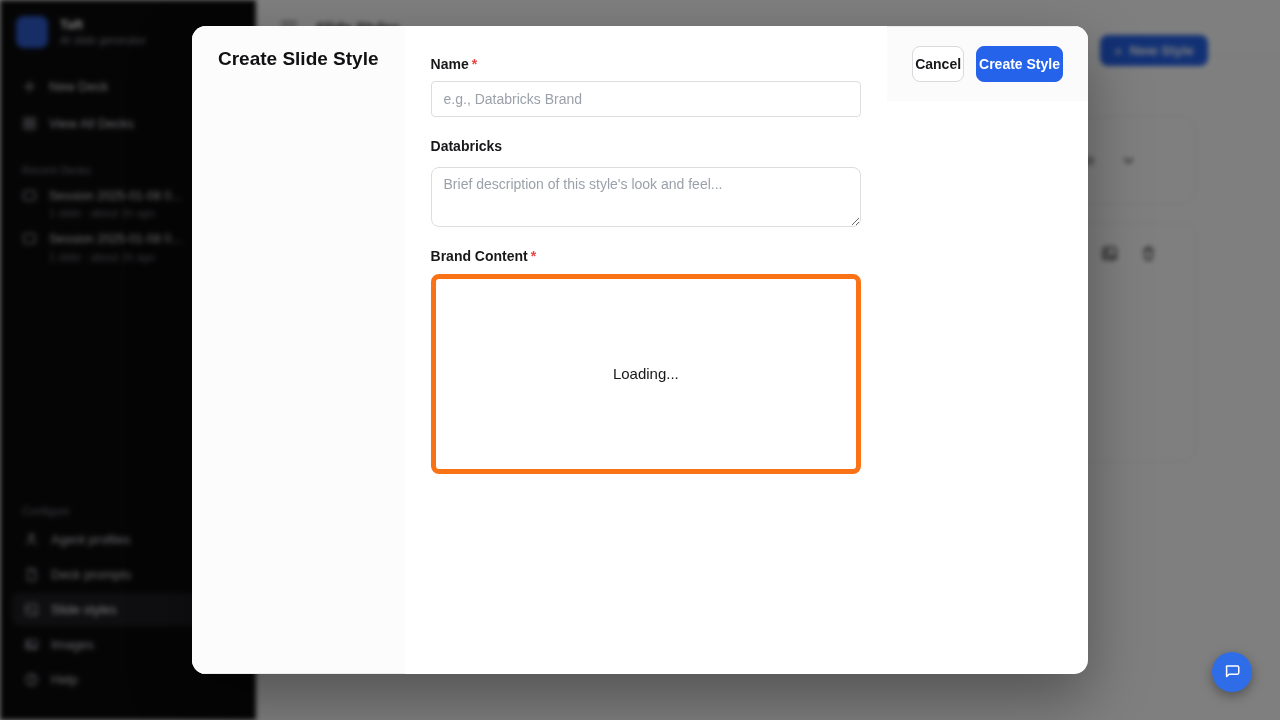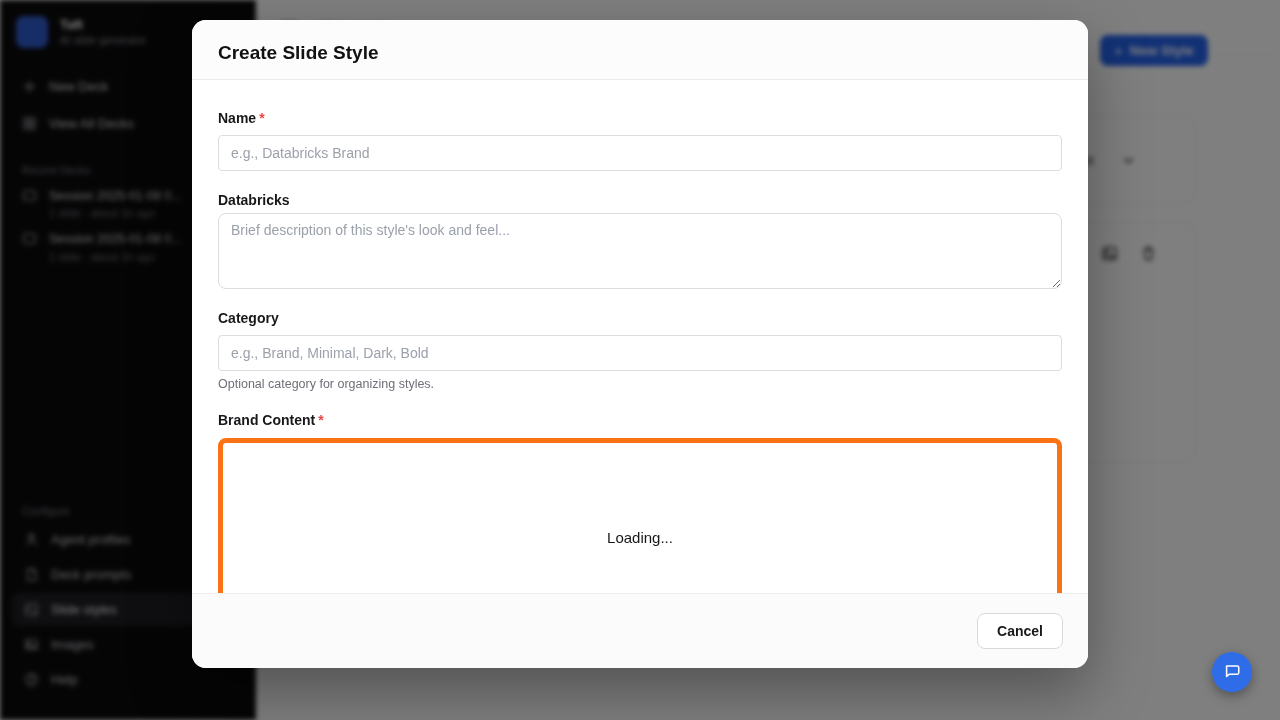--- a/index.html
+++ b/index.html
@@ -39,43 +39,43 @@
   .bg-card1 .dd{font-size:13.5px;color:#3f3f46;}
   .bg-card2{left:40px;top:222px;width:900px;height:240px;display:flex;align-items:flex-start;justify-content:flex-end;gap:22px;padding:22px 38px 0 0;color:#3f3f46;}
   .bg-ic{width:17px;height:17px;display:inline-flex;color:#3f3f46;}
   .bg-ic svg{width:100%;height:100%;}
   .dash{font-size:13px;color:#52525b;margin-right:6px;}
 
   
   .overlay{position:absolute;inset:0;background:rgba(0,0,0,0.5);}
 
   
-  .modal{position:absolute;left:192px;top:20px;width:896px;height:648px;background:#fff;border-radius:14px;
-         box-shadow:0 24px 60px rgba(0,0,0,.35);display:flex;flex-direction:column;overflow:hidden;}
+  .modal{position:absolute;left:192px;top:26px;width:896px;height:648px;background:#fff;border-radius:14px;
+         box-shadow:0 24px 60px rgba(0,0,0,.35);display:flex;flex-direction:row;overflow:hidden;}
   .modal-header{background:#fcfcfc;padding:21px 26px 14px;border-bottom:1px solid #ececef;}
   .modal-title{font-size:19px;font-weight:700;color:#111113;line-height:1.25;}
   .modal-sub{font-size:14px;color:#63636b;margin-top:7px;line-height:1.35;}
   .modal-body{flex:1;padding:24px 26px 0;overflow:hidden;background:#fff;}
   .fld-label{font-size:14px;font-weight:700;color:#18181b;line-height:1.3;}
   .req{color:#ef4444;font-weight:700;margin-left:3px;}
   .txt-input{display:block;width:100%;height:33px;margin-top:8px;border:1px solid #dcdce1;border-radius:4px;
              padding:17px 12px;font-size:14px;color:#18181b;background:#fff;outline:none;}
-  .txt-area{display:block;width:100%;height:76px;margin-top:4px;border:1px solid #dcdce1;border-radius:8px;
+  .txt-area{display:block;width:100%;height:60px;margin-top:12px;border:1px solid #dcdce1;border-radius:8px;
             padding:8px 12px;font-size:14px;color:#18181b;background:#fff;outline:none;resize:vertical;}
   .txt-input::placeholder,.txt-area::placeholder{color:#9ba1aa;}
   .helper{font-size:12.5px;color:#6f6f77;margin-top:6px;}
   .group{margin-top:20px;}
   .group.first{margin-top:5px;}
   .style-box{margin-top:8px;height:200px;border:5px solid #f97316;border-radius:8px;background:#fff;
              display:flex;align-items:center;justify-content:center;}
   .loading{font-size:15px;color:#18181b;}
   .modal-footer{height:75px;background:#fbfbfc;border-top:1px solid #ececef;display:flex;align-items:center;
                 justify-content:flex-end;gap:12px;padding:0 25px;}
   .btn{height:36px;border-radius:8px;font-size:14px;font-weight:600;display:inline-flex;align-items:center;
-       justify-content:center;padding:0 19px;cursor:pointer;}
+       justify-content:center;padding:0 2px;cursor:pointer;}
   .btn-cancel{background:#fff;border:1px solid #d9d9de;color:#18181b;}
   .btn-primary{background:#2563eb;border:1px solid #2563eb;color:#fff;}
 
   
   .chat-fab{position:absolute;left:1212px;top:652px;width:40px;height:40px;border-radius:50%;background:#2f6de8;
             border:none;display:flex;align-items:center;justify-content:center;box-shadow:0 4px 12px rgba(0,0,0,.35);}
   .chat-fab svg{width:18px;height:18px;}
 </style>
 </head>
 <body>
@@ -247,36 +247,32 @@
       <div class="group first">
         <label class="fld-label"><span>Name</span><span class="req">*</span></label>
         <input class="txt-input" type="text" placeholder="e.g., Databricks Brand" style="">
       </div>
 
       <div class="group">
         <label class="fld-label">Databricks</label>
         <textarea class="txt-area" placeholder="Brief description of this style's look and feel..." style=""></textarea>
       </div>
 
-      <div class="group">
-        <label class="fld-label">Category</label>
-        <input class="txt-input" type="text" placeholder="e.g., Brand, Minimal, Dark, Bold" style="">
-        <div class="helper">Optional category for organizing styles.</div>
-      </div>
 
       <div class="group">
         <label class="fld-label"><span>Brand Content</span><span class="req">*</span></label>
         <div class="style-box">
           <span class="loading">Loading...</span>
         </div>
       </div>
     </div>
 
     <div class="modal-footer">
       <button class="btn btn-cancel">Cancel</button>
+      <button class="btn btn-primary">Create Style</button>
     </div>
   </div>
 
   <button class="chat-fab">
     <span>
       <svg viewBox="0 0 20 20" fill="none" stroke="#ffffff" stroke-width="1.7" stroke-linejoin="round">
           <path d="M4 4.5h12a1.5 1.5 0 0 1 1.5 1.5v6a1.5 1.5 0 0 1-1.5 1.5H7l-3 2.6V6A1.5 1.5 0 0 1 4 4.5z"></path>
         </svg>
     </span>
   </button>

